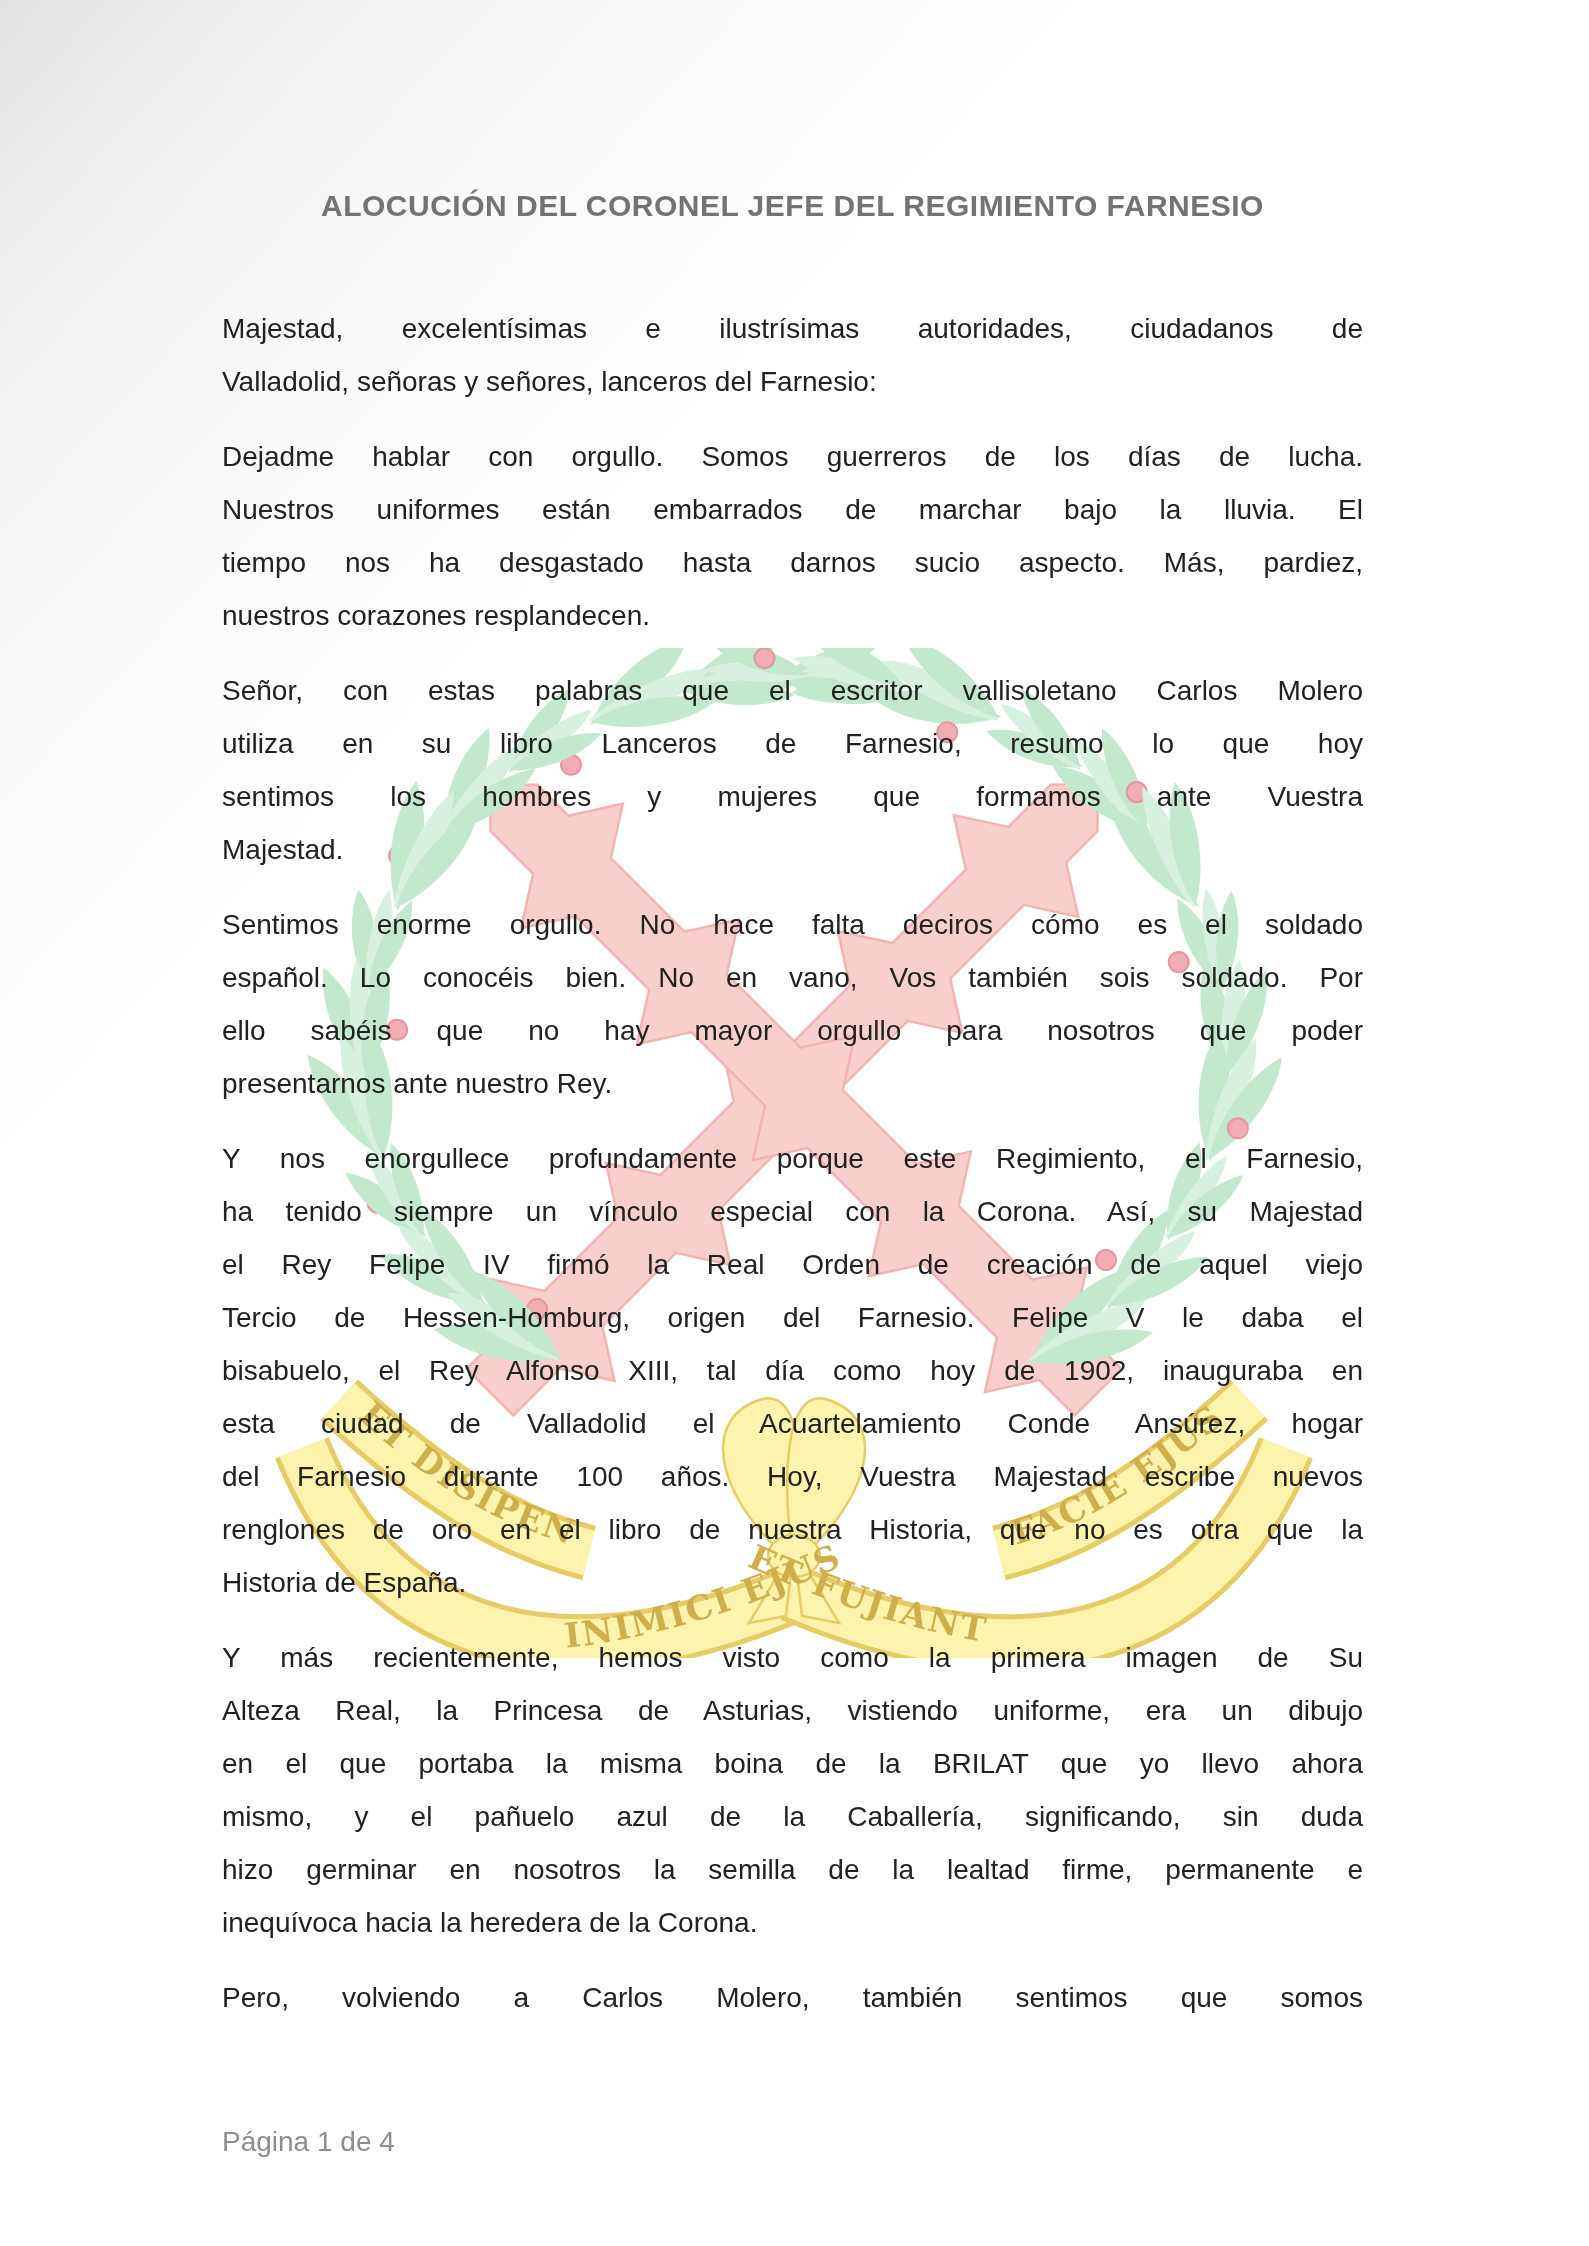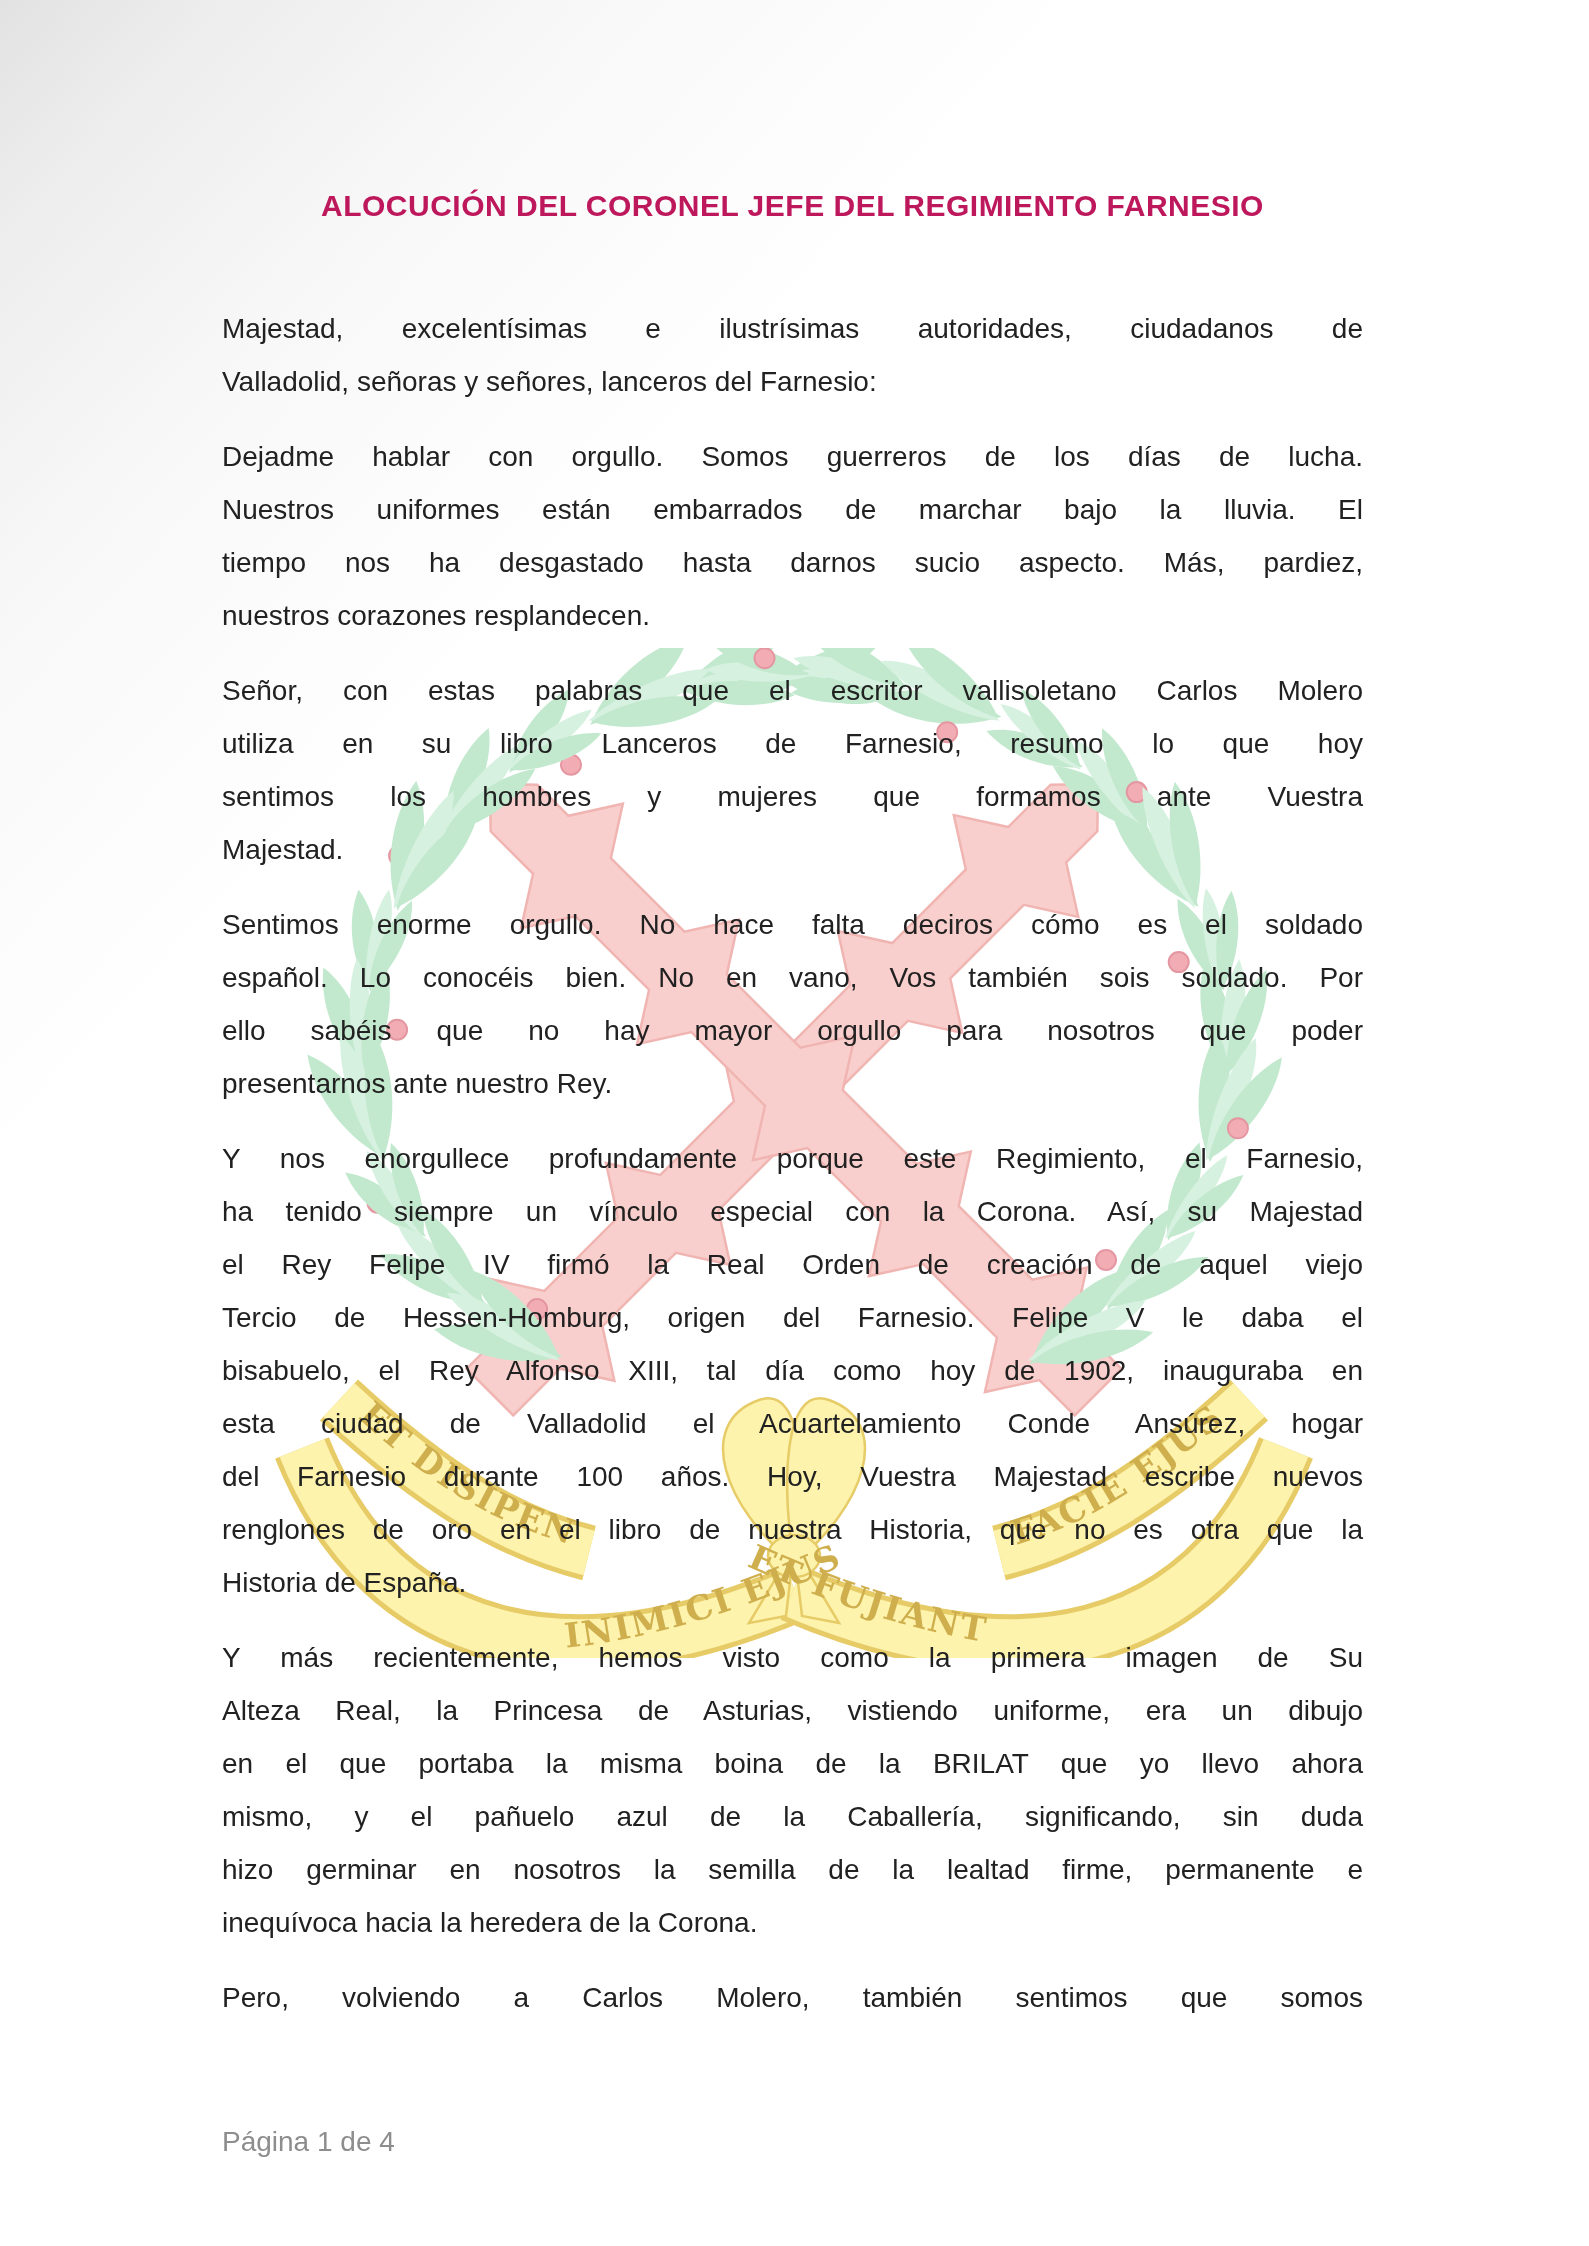--- a/index.html
+++ b/index.html
@@ -138,21 +138,21 @@
       <text fill="#cdab44">
         <textPath href="#tp-right-lower" startOffset="30">ET FUJIANT</textPath>
       </text>
       <text fill="#cdab44">
         <textPath href="#tp-right-upper" startOffset="4">FACIE EJUS</textPath>
       </text>
     </g>
   </svg>
 
   <div class="content">
-    <h1 class="doc-title" style="color: #be185d;">ALOCUCIÓN DEL CORONEL JEFE DEL REGIMIENTO FARNESIO</h1>
+    <h1 class="doc-title" style="color: #737373;">ALOCUCIÓN DEL CORONEL JEFE DEL REGIMIENTO FARNESIO</h1>
     <div>
         <div class="para">
           <div class="line">Majestad, excelentísimas e ilustrísimas autoridades, ciudadanos de</div>
           <div class="line last">Valladolid, señoras y señores, lanceros del Farnesio:</div>
         </div>
         <div class="para">
           <div class="line">Dejadme hablar con orgullo. Somos guerreros de los días de lucha.</div>
           <div class="line">Nuestros uniformes están embarrados de marchar bajo la lluvia. El</div>
           <div class="line">tiempo nos ha desgastado hasta darnos sucio aspecto. Más, pardiez,</div>
           <div class="line last">nuestros corazones resplandecen.</div>

